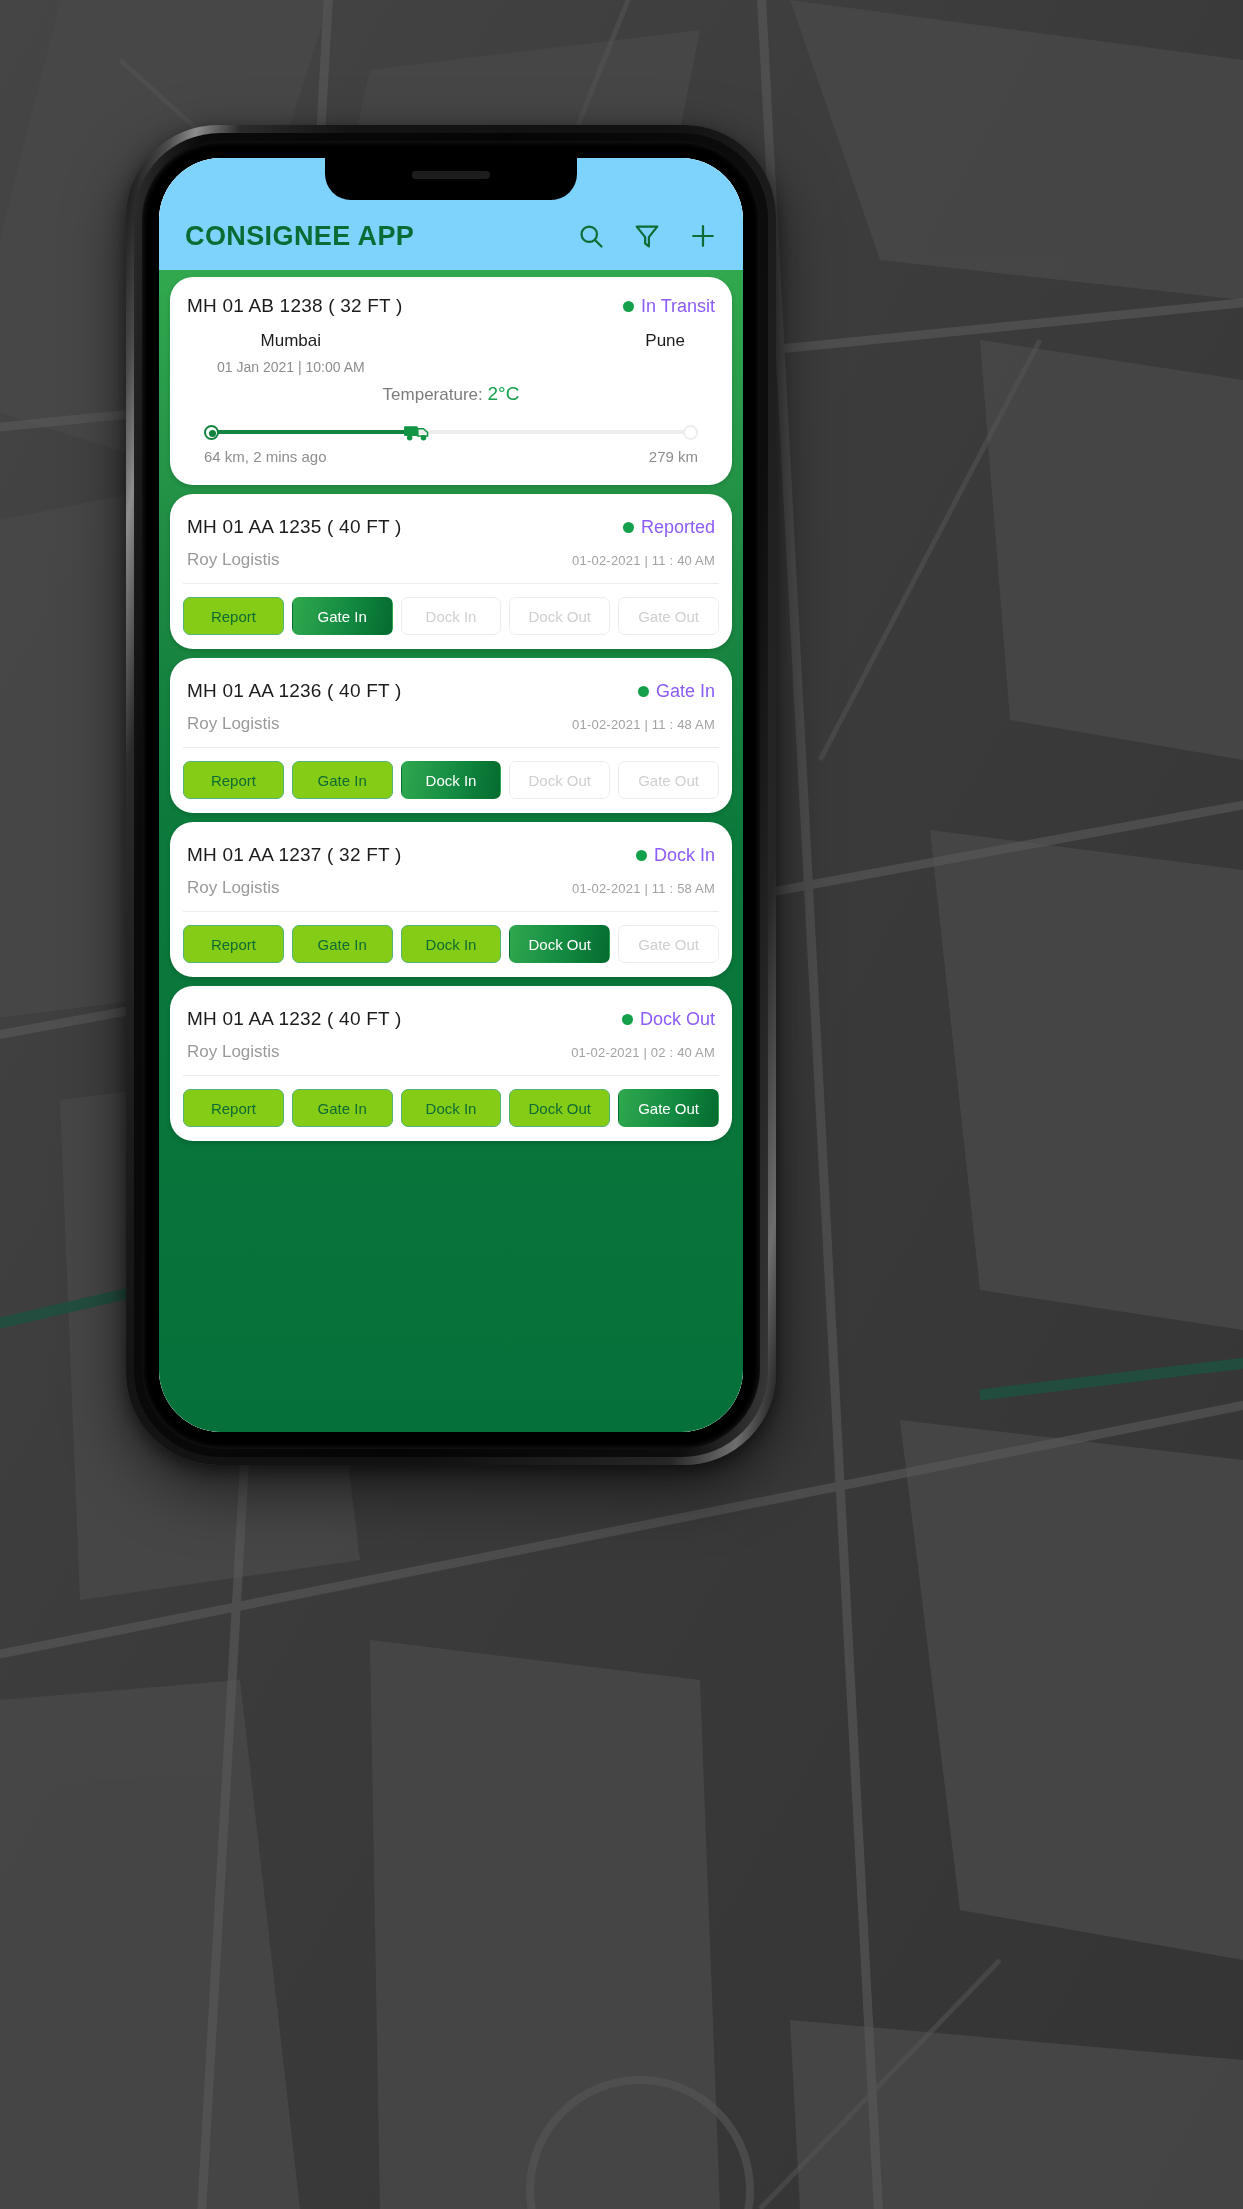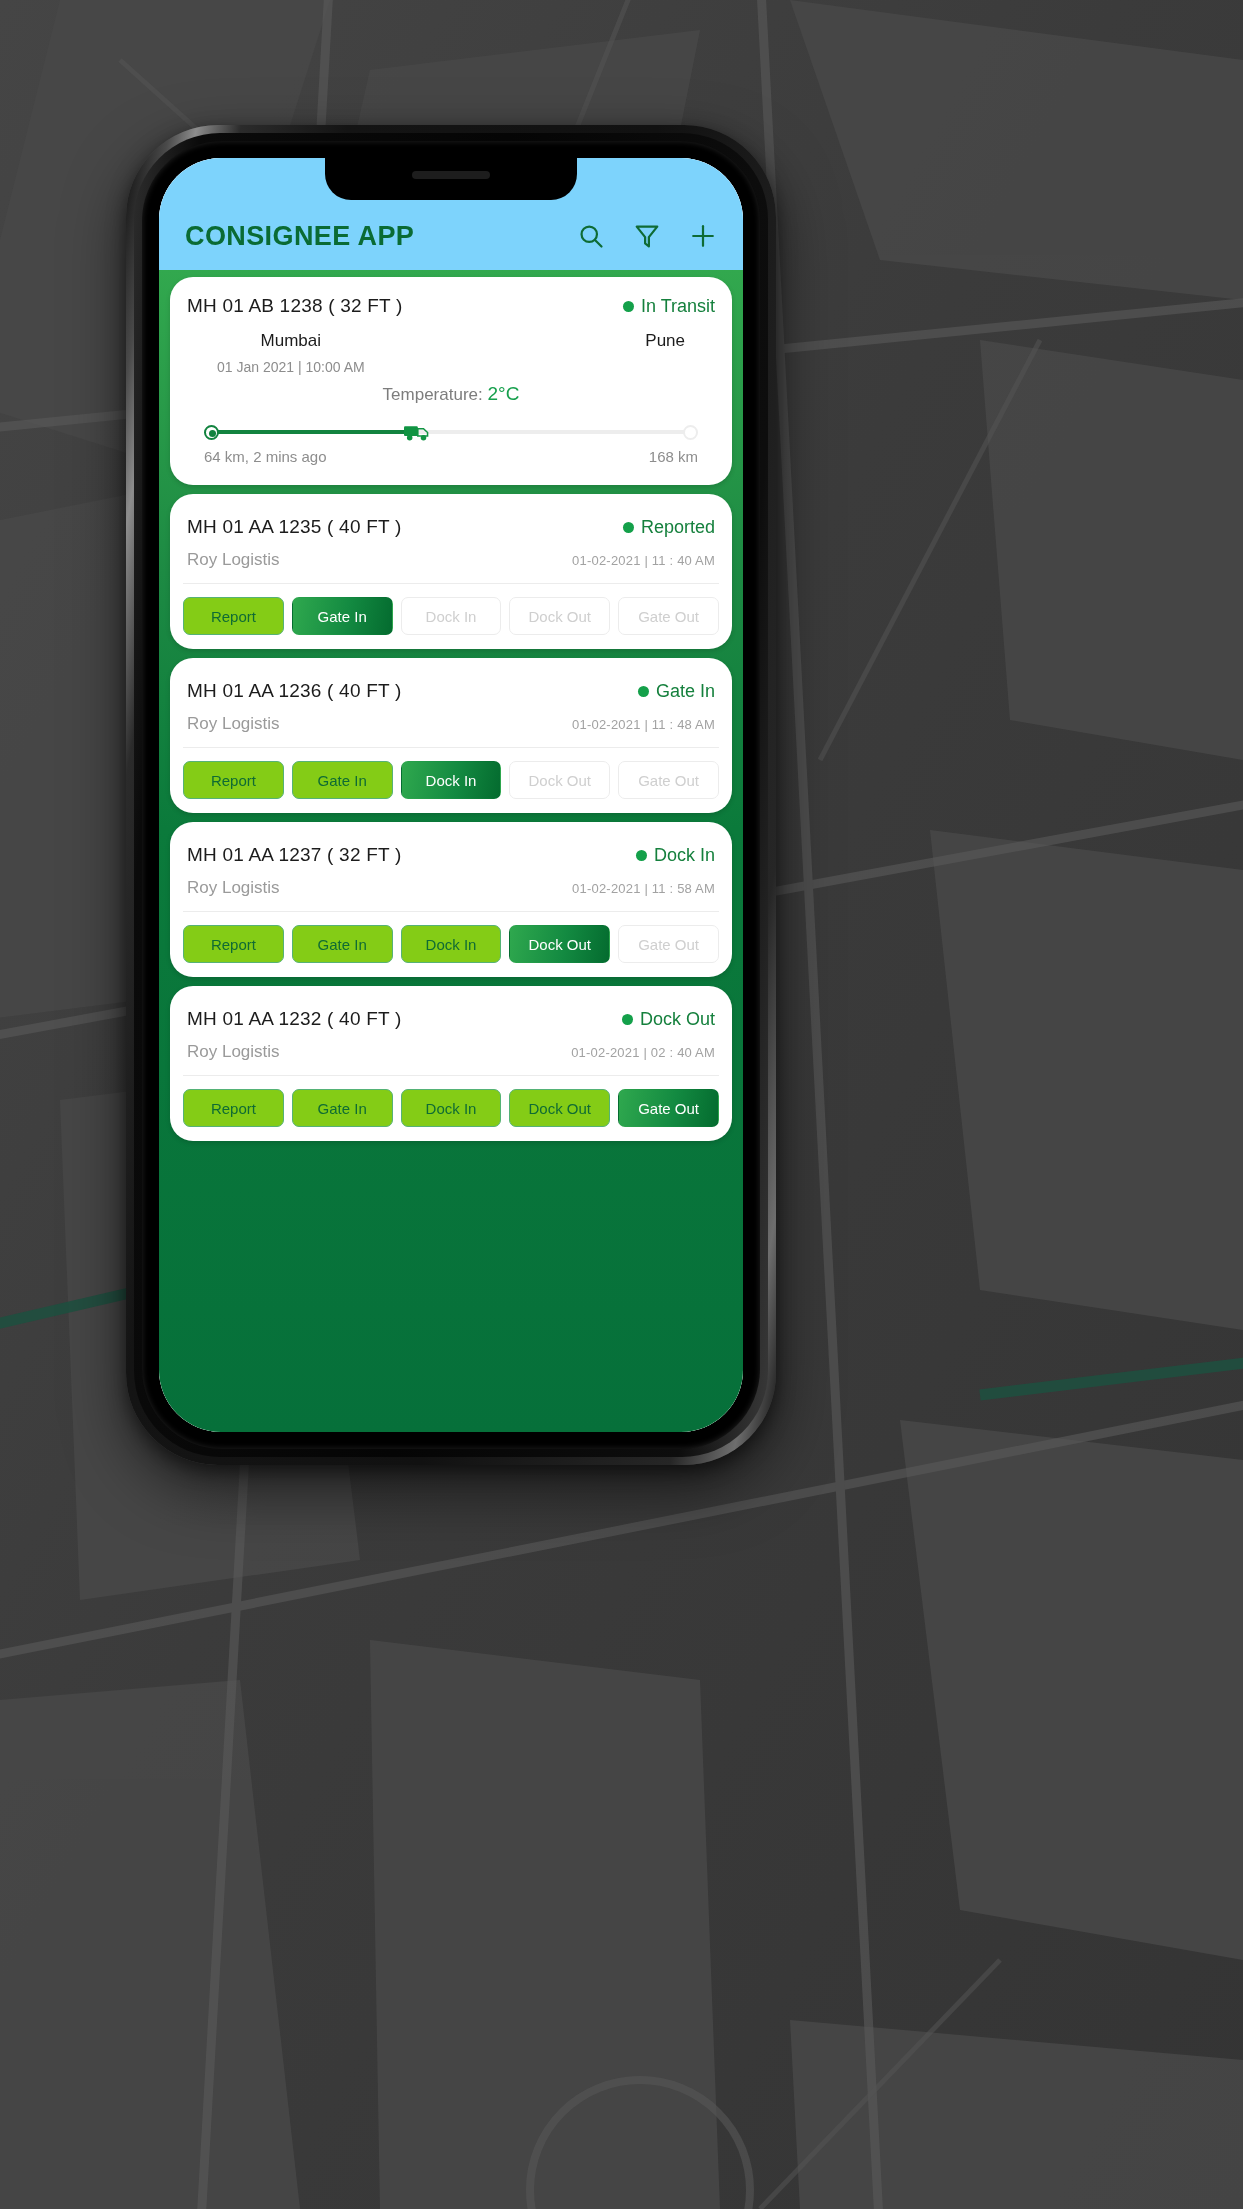--- a/index.html
+++ b/index.html
@@ -155,21 +155,21 @@
   .vehicle-no {
     font-size: 19px;
     color: #1c1c1c;
     letter-spacing: 0.2px;
   }
   .status {
     display: flex;
     align-items: center;
     gap: 7px;
     font-size: 18px;
-    color: #15803d;
+    color: #8b5cf6;
   }
   .status .dot {
     width: 11px; height: 11px;
     border-radius: 50%;
     background: #14a04a;
     flex: 0 0 11px;
   }
 
   .fcard-route {
     display: flex;
@@ -446,21 +446,21 @@
                 <div class="knob-end"></div>
                 <svg class="truck" id="truck-icon" viewBox="0 0 32 24" fill="#119443" style="left: calc(43% - 12.88px);">
                   <rect x="0" y="5" width="17" height="12" rx="1.4"></rect>
                   <path d="M17 8 h7 l5 4.6 V17 H17 Z" fill="none" stroke="#119443" stroke-width="1.9"></path>
                   <circle cx="7" cy="19" r="3.4"></circle>
                   <circle cx="24" cy="19" r="3.4"></circle>
                 </svg>
               </div>
               <div class="progress-labels">
                 <span>64 km, 2 mins ago</span>
-                <span>168 km</span>
+                <span>279 km</span>
               </div>
             </div>
 
           </div>
         </div>
 
         <div id="action-cards">
             <div class="card">
               <div class="acard-top">
                 <div class="acard-row1">

